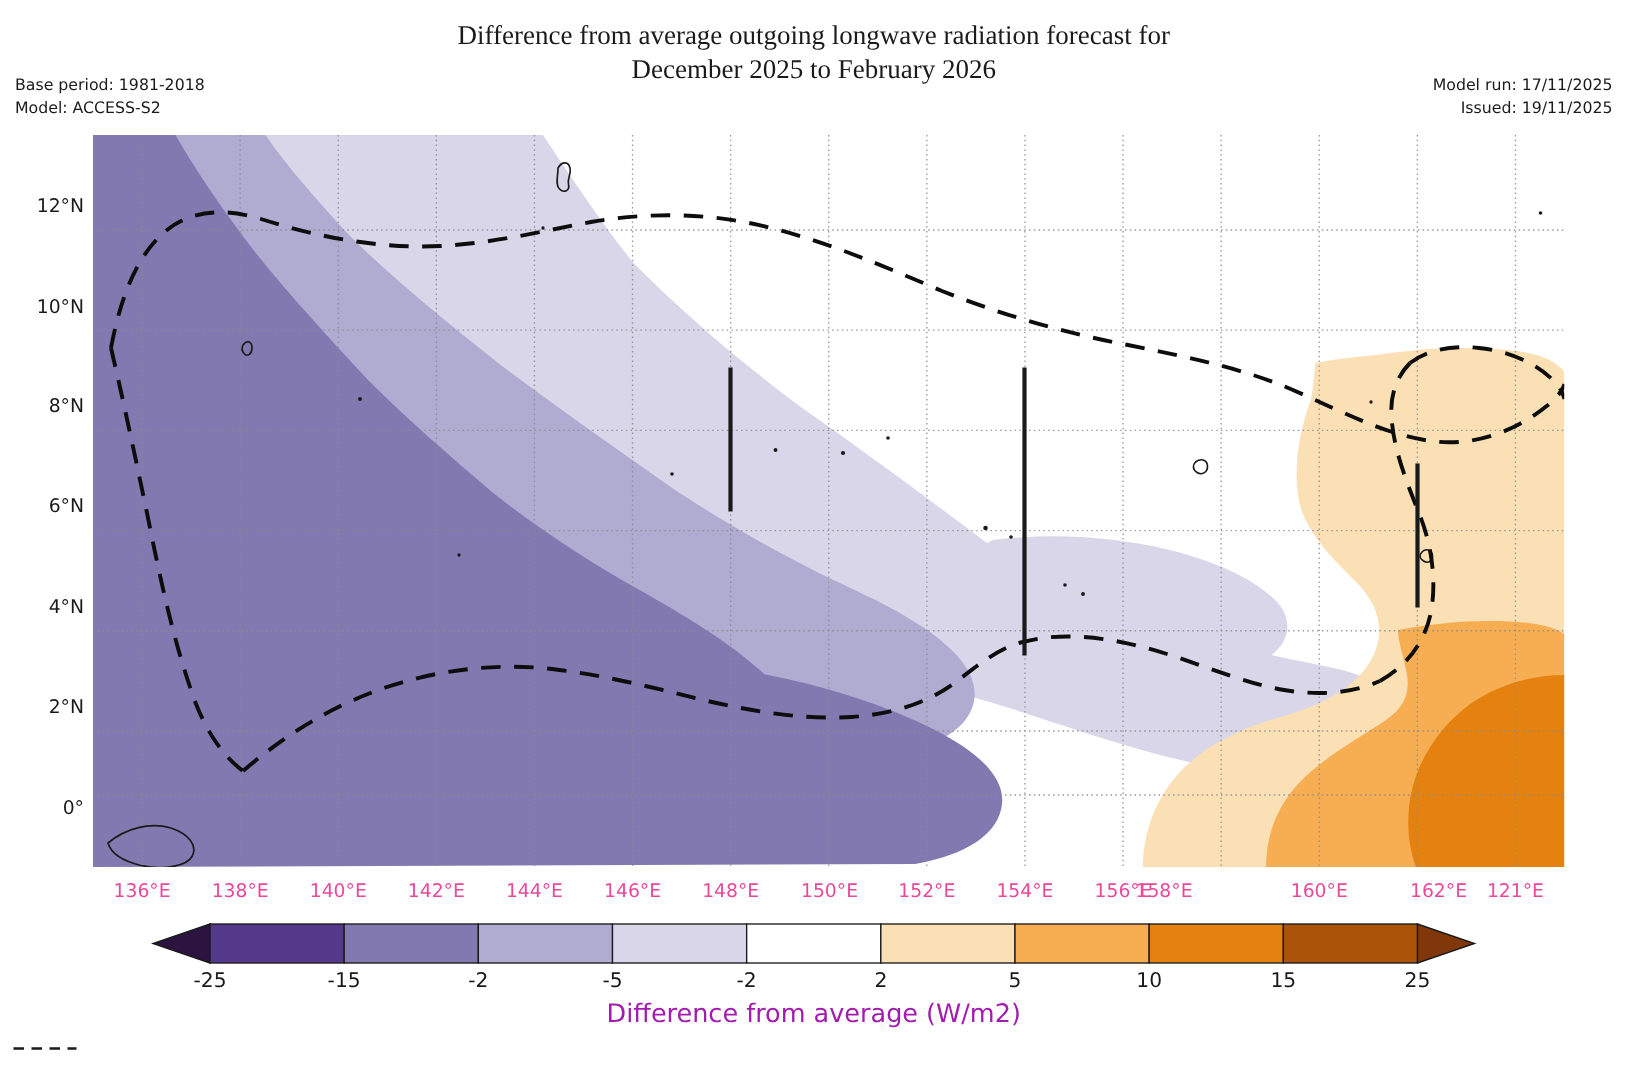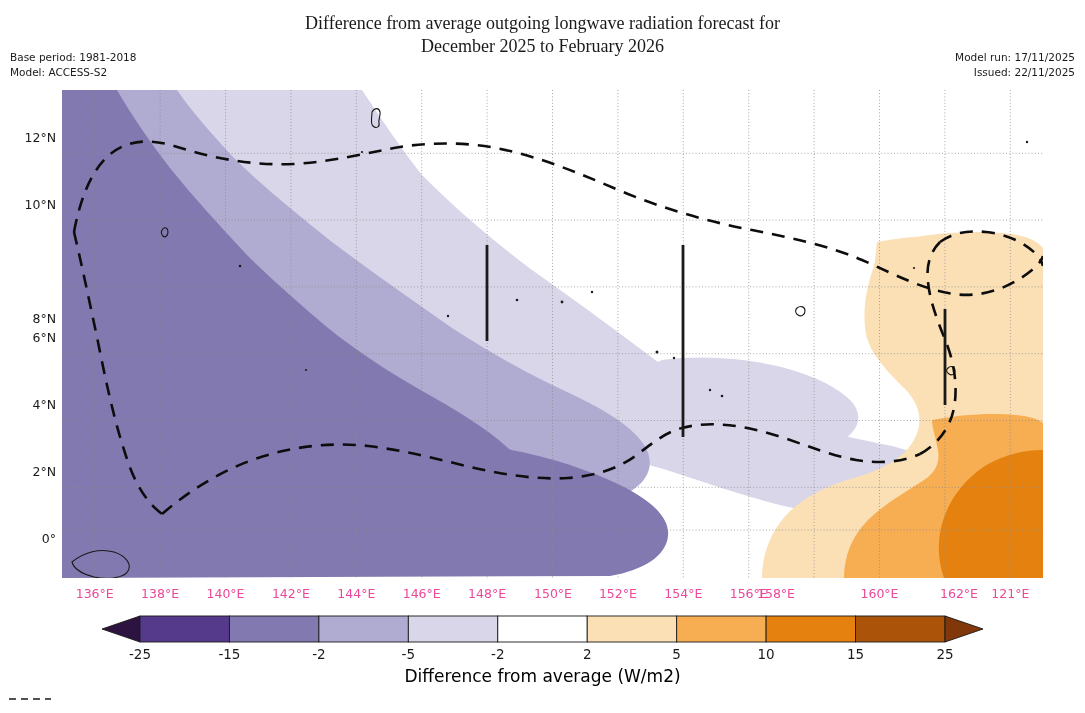--- a/index.html
+++ b/index.html
@@ -111,21 +111,21 @@
     transform: translateX(-50%);
     white-space: nowrap;
   }
   #colorbar-title {
     position: absolute;
     left: 0;
     top: 666px;
     width: 1085px;
     text-align: center;
     font-size: 17px;
-    color: #000000;
+    color: #a21caf;
   }
 
   
   #eez-legend {
     position: absolute;
     left: 8px;
     top: 694px;
     font-size: 10.5px;
     color: #1a1a1a;
     display: flex;
@@ -141,29 +141,29 @@
 <div id="figure-title">Difference from average outgoing longwave radiation forecast for
 December 2025 to February 2026</div>
 
 <div id="meta-left">
   <span class="meta-line">Base period: 1981-2018</span>
   <span class="meta-line">Model: ACCESS-S2</span>
 </div>
 
 <div id="meta-right">
   <span class="meta-line">Model run: 17/11/2025</span>
-  <span class="meta-line">Issued: 22/11/2025</span>
+  <span class="meta-line">Issued: 19/11/2025</span>
 </div>
 
 <div id="y-axis">
     <div class="ytick-label" style="top: 447.89px;">0°</div>
     <div class="ytick-label" style="top: 381.041px;">2°N</div>
     <div class="ytick-label" style="top: 314.192px;">4°N</div>
     <div class="ytick-label" style="top: 247.342px;">6°N</div>
-    <div class="ytick-label" style="top: 180.493px; margin-top: 48px;">8°N</div>
+    <div class="ytick-label" style="top: 180.493px;">8°N</div>
     <div class="ytick-label" style="top: 113.644px;">10°N</div>
     <div class="ytick-label" style="top: 46.7945px;">12°N</div>
   </div>
 
 <div id="map-plot">
   <svg id="map-svg" width="981" height="488" viewBox="0 0 981 488">
     <defs>
       <clipPath id="plotclip">
           <rect x="0" y="0" width="981" height="488"></rect>
         </clipPath>

